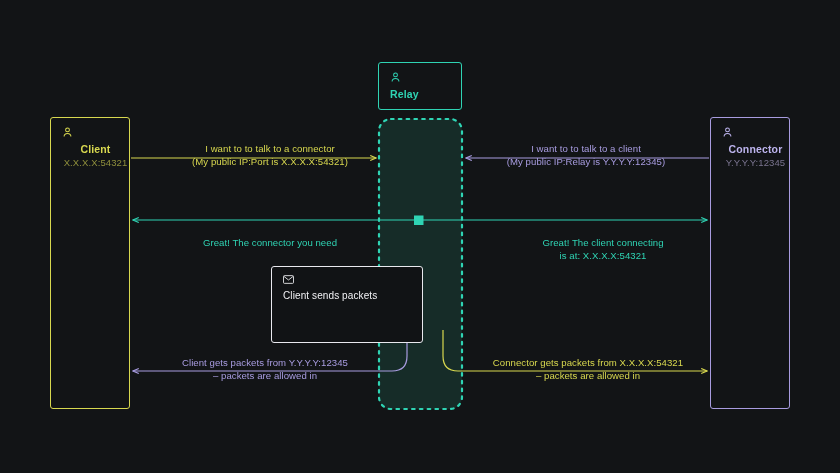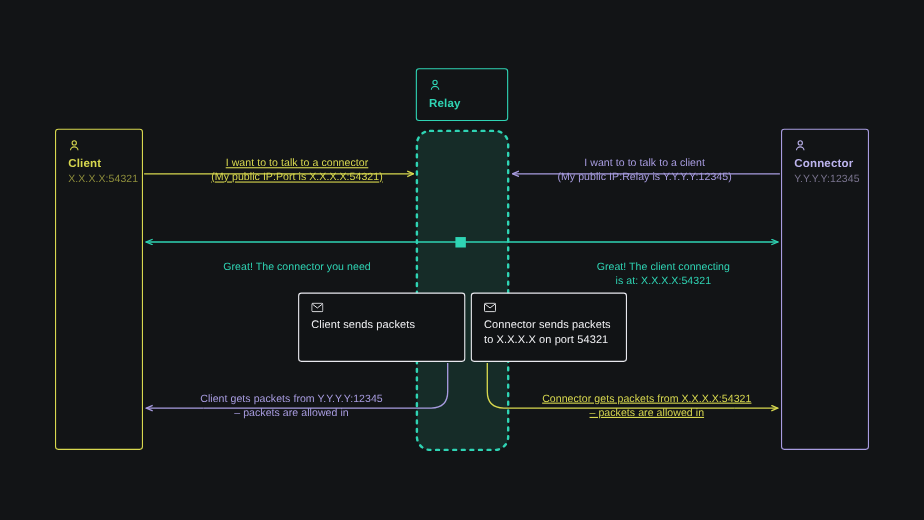--- a/index.html
+++ b/index.html
@@ -2,43 +2,43 @@
 <html><head>
 <meta charset="utf-8">
 <style>
   html,body{margin:0;padding:0;background:#121416;}
   body{width:840px;height:473px;overflow:hidden;
        font-family:"Liberation Sans",sans-serif;}
   #stage{position:relative;width:840px;height:473px;background:#121416;}
   svg.layer{position:absolute;left:0;top:0;width:840px;height:473px;}
 
   .node-box{position:absolute;box-sizing:border-box;border-radius:3px;}
-  .endpoint-box{border-width:1.3px;border-style:solid;background:transparent;}
+  .endpoint-box{border-width:1.3px;border-style:solid;background:transparent;text-align:center;}
   #client-box{left:50px;top:117px;width:80px;height:292px;border-color:#d8d84f;}
   #connector-box{left:710px;top:117px;width:80px;height:292px;border-color:#a89ce0;}
   #relay-box{left:378px;top:62px;width:84px;height:48px;border-color:#2fd4b4;border-width:1.3px;border-style:solid;border-radius:3px;}
 
   .node-inner{padding:9px 0 0 11px;}
   .node-icon{display:block;margin-bottom:5px;}
   .node-title{font-size:10.5px;font-weight:bold;letter-spacing:.15px;line-height:13px;}
   .node-addr{font-size:9.5px;line-height:13px;letter-spacing:.1px;}
   .t-client{color:#d8d84f;} .a-client{color:#8f8f3c;}
   .t-conn{color:#bdb4ee;} .a-conn{color:#7a748f;}
   .t-relay{color:#2fd4b4;}
 
   .packet-box{position:absolute;box-sizing:border-box;border:1.2px solid #e9e9ef;
               background:#111315;border-radius:3px;padding:8px 11px 0 11px;}
-  #packet-left{left:271px;top:266px;width:152px;height:63px;}
+  #packet-left{left:271px;top:266px;width:152px;height:77px;}
   #packet-right{left:428px;top:266px;width:142px;height:63px;}
   .packet-icon{display:block;margin-bottom:5px;}
   .packet-text{color:#f2f2f5;font-size:10px;line-height:13.5px;letter-spacing:.1px;}
 
   .edge-label{position:absolute;text-align:center;font-size:9.6px;
               line-height:12.5px;letter-spacing:.05px;white-space:nowrap;}
-  .lb-yellow{color:#d8d84f;text-decoration:underline;} .lb-purple{color:#a89ce0;} .lb-teal{color:#2fd4b4;margin-top:32px;}
+  .lb-yellow{color:#d8d84f;} .lb-purple{color:#a89ce0;} .lb-teal{color:#2fd4b4;margin-top:32px;}
 </style>
 </head>
 <body>
 
 <div id="stage">
 
   <svg class="layer">
     <defs>
       <marker id="ah-y" markerWidth="7" markerHeight="7" refX="6.2" refY="3.1" orient="auto" markerUnits="userSpaceOnUse">
         <path d="M0.4,0.6 L6.2,3.1 L0.4,5.6" fill="none" stroke="#d8d84f" stroke-width="1.2"></path>
@@ -129,22 +129,14 @@
   </div>
 
   <div class="packet-box" id="packet-left">
     <svg class="packet-icon" width="11" height="9" viewBox="0 0 14 11">
       <rect x="0.6" y="0.6" width="12.8" height="9.8" rx="1.2" fill="none" stroke="#f2f2f5" stroke-width="1.1"></rect>
       <path d="M1.2,1.6 L7,6.1 L12.8,1.6" fill="none" stroke="#f2f2f5" stroke-width="1.1"></path>
     </svg>
     <div class="packet-text">Client sends packets</div>
   </div>
 
-  <div class="packet-box" id="packet-right">
-    <svg class="packet-icon" width="11" height="9" viewBox="0 0 14 11">
-      <rect x="0.6" y="0.6" width="12.8" height="9.8" rx="1.2" fill="none" stroke="#f2f2f5" stroke-width="1.1"></rect>
-      <path d="M1.2,1.6 L7,6.1 L12.8,1.6" fill="none" stroke="#f2f2f5" stroke-width="1.1"></path>
-    </svg>
-    <div class="packet-text">Connector sends packets</div>
-    <div class="packet-text">to X.X.X.X on port 54321</div>
-  </div>
 
 </div>
 
 </body></html>

